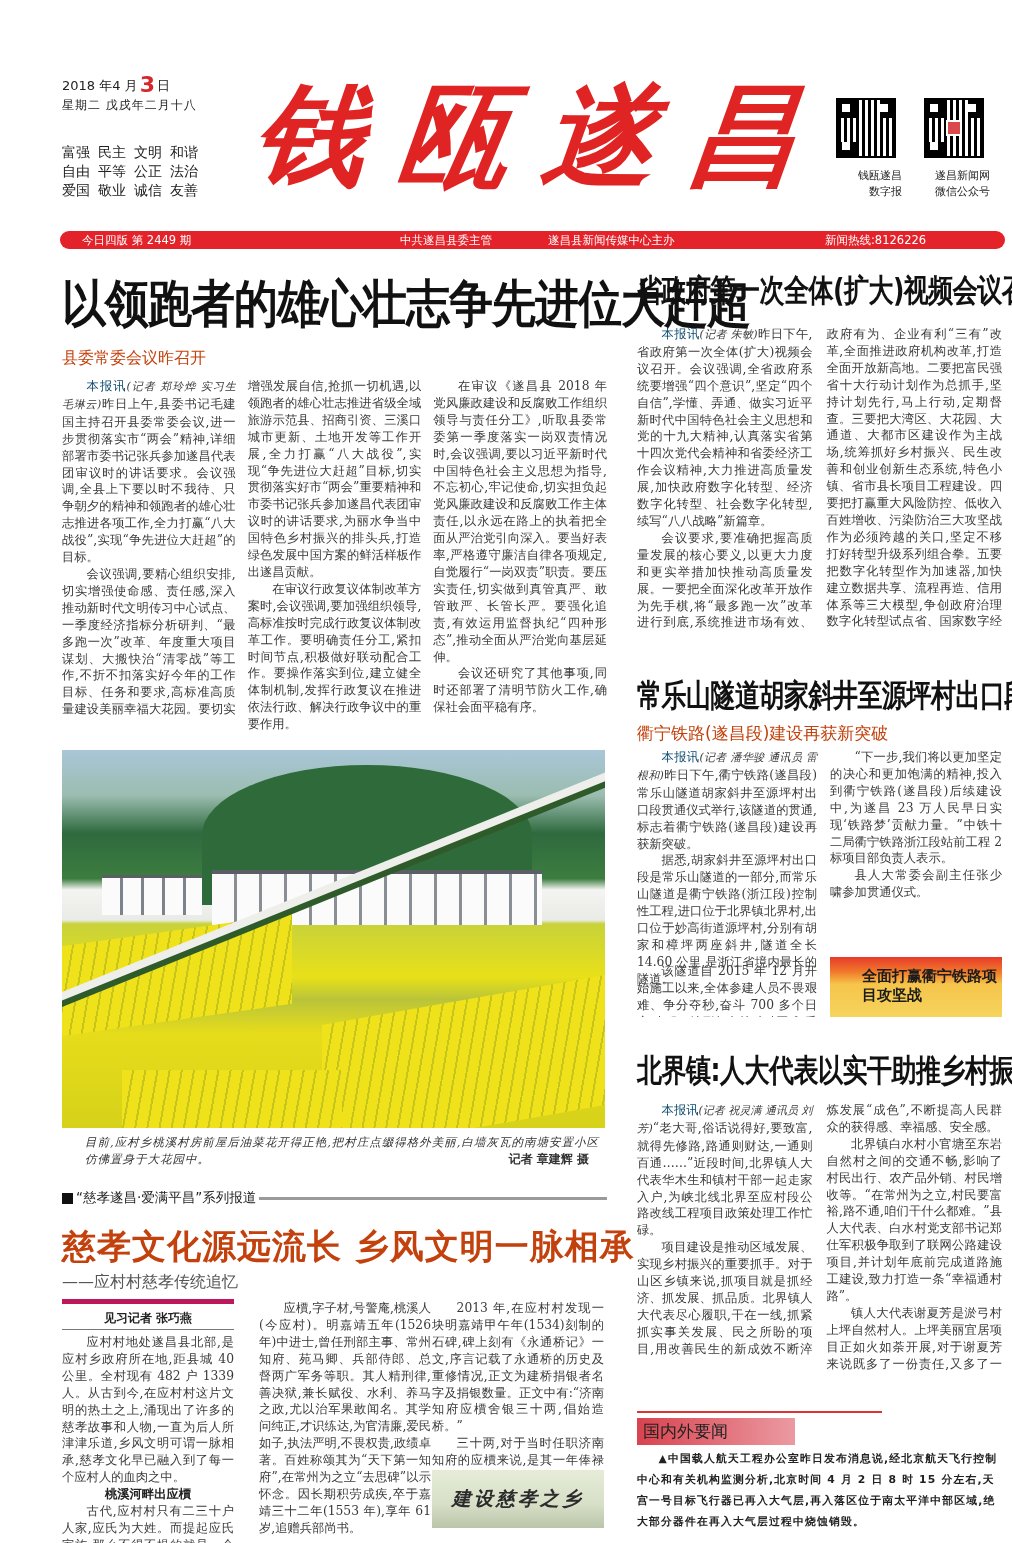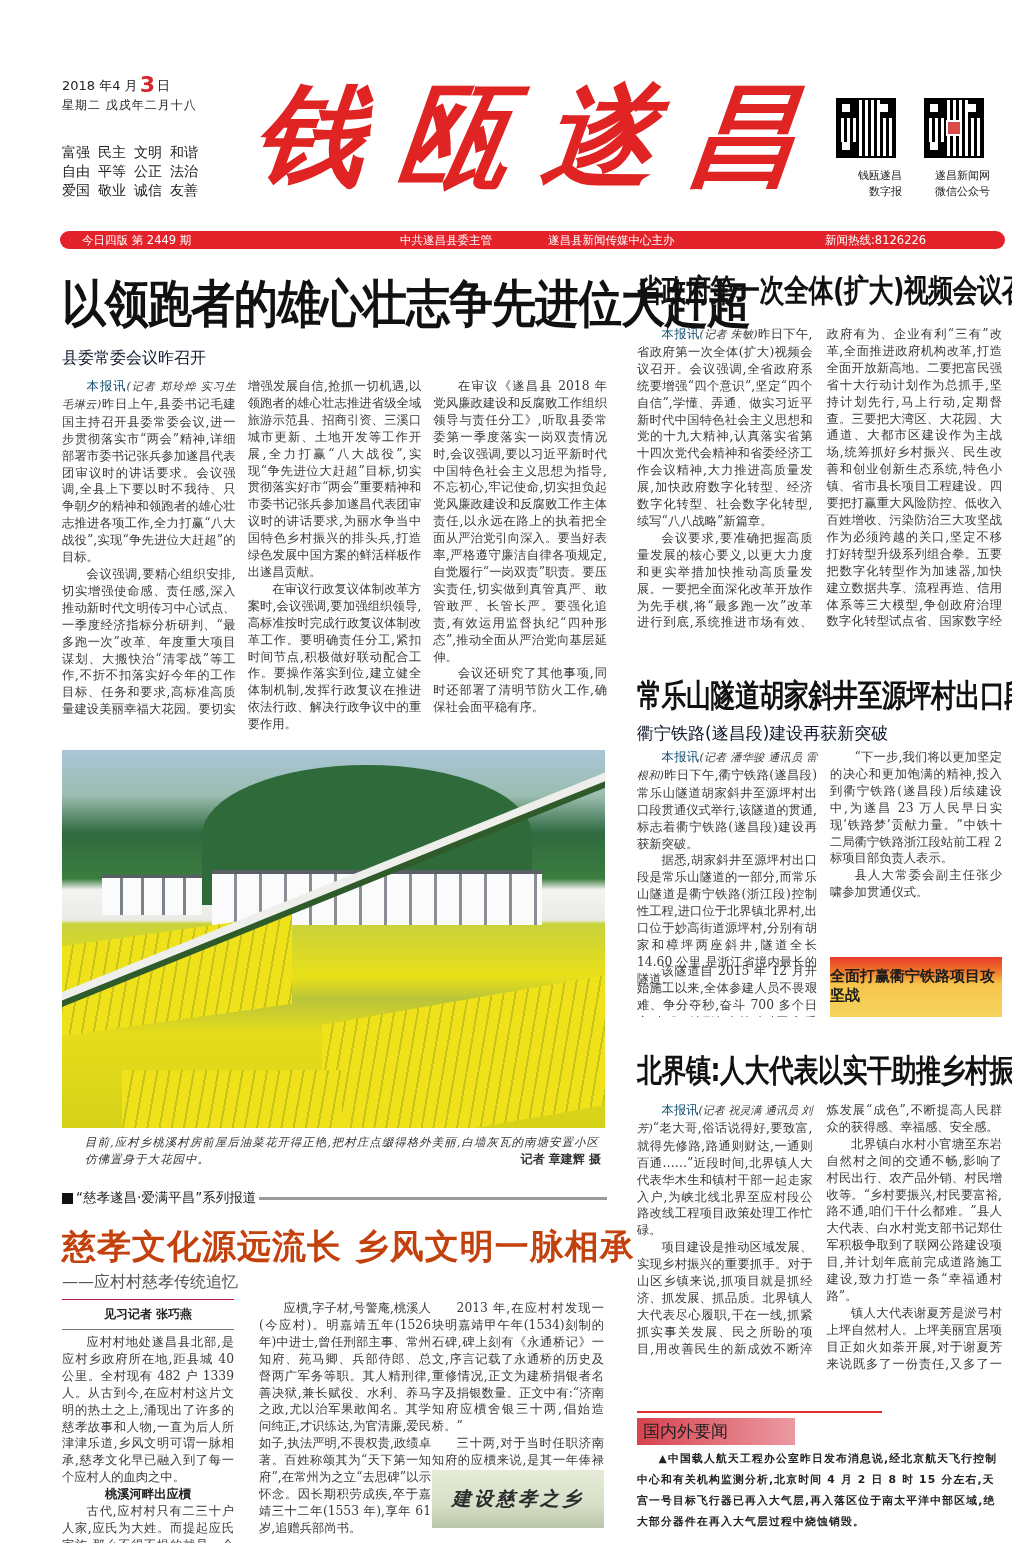--- a/index.html
+++ b/index.html
@@ -28,52 +28,52 @@
       background-blend-mode: normal; position: relative; border: 2px solid #000; }
   .qr::after { content: ""; position: absolute; left: 4px; top: 4px; width: 8px; height: 8px; background: #fff; box-shadow: 38px 0 0 #fff, 0 38px 0 #fff; }
   .qr .center { position: absolute; left: 20px; top: 20px; width: 16px; height: 16px; background: #d94a4a; border: 2px solid #fff; }
 
   
   .strip { left: 60px; top: 231px; width: 945px; height: 18px; background: #e3222a; border-radius: 9px; color: #fff; font-family: "DejaVu Sans", sans-serif; font-size: 11.5px; line-height: 18px; }
   .strip span { position: absolute; top: 0; white-space: nowrap; }
 
   
   .h-main { left: 62px; top: 270px; font-family: "DejaVu Sans", sans-serif; font-weight: bold; font-size: 44px; letter-spacing: -1px; color: #111; white-space: nowrap; transform: scaleY(1.15); transform-origin: top left; }
-  .sub { font-family: "DejaVu Sans", sans-serif; font-size: 16px; color: #0f172a; white-space: nowrap; }
+  .sub { font-family: "DejaVu Sans", sans-serif; font-size: 16px; color: #c2410c; white-space: nowrap; }
   .h-right { font-family: "DejaVu Sans", sans-serif; font-weight: bold; font-size: 25px; color: #111; white-space: nowrap; letter-spacing: -0.5px; transform: scaleY(1.25); transform-origin: top left; }
 
   .col { position: absolute; font-size: 12.3px; line-height: 16.9px; text-align: justify; color: #3a3a3a; }
   .col p { text-indent: 2em; }
   .col .lead { font-family: "DejaVu Sans", sans-serif; font-weight: normal; color: #0c4a6e; }
   .col .by { font-style: italic; font-size: 11px; }
   .col .subhead { text-align: center; font-family: "DejaVu Sans", sans-serif; font-weight: bold; text-indent: 0; color: #222; }
   .col .cont { text-align: right; font-family: "DejaVu Sans", sans-serif; font-weight: bold; text-indent: 0; color: #222; }
 
   
   .photo { left: 62px; top: 750px; width: 543px; height: 378px; overflow: hidden;
     background:
       linear-gradient(to bottom, #a9c6d8 0%, #9bbdb0 12%, #2f6a3f 22%, #3c7d3f 34%, #f4f4f2 37%, #e9ebe6 45%, #c8d23a 46%, #e8e018 60%, #b9c43a 66%, #e6dc1a 75%, #d6d21a 100%); }
   .photo .mtn { position: absolute; left: 140px; top: 15px; width: 330px; height: 140px; background: #2e6a3a; border-radius: 50% 50% 0 0; }
   .photo .houses { position: absolute; left: 150px; top: 120px; width: 330px; height: 55px; background: repeating-linear-gradient(90deg,#fbfbfb 0 22px,#8a8f96 22px 25px); border-top: 4px solid #5a5f66; }
   .photo .houses2 { position: absolute; left: 40px; top: 125px; width: 100px; height: 40px; background: repeating-linear-gradient(90deg,#fbfbfb 0 18px,#7d838a 18px 21px); border-top: 3px solid #5a5f66; }
   .photo .road { position: absolute; left: -20px; top: 250px; width: 640px; height: 8px; background: #eeeeea; transform: rotate(-22deg); transform-origin: left top; box-shadow: 0 6px 0 #2f5a2a; }
   .photo .field { position: absolute; background: repeating-linear-gradient(100deg,#efe21a 0 10px,#c7c41c 10px 12px); }
 
   .caption { left: 62px; top: 1134px; width: 543px; font-size: 11.5px; line-height: 17px; color: #333; font-style: italic; letter-spacing: 1px; }
-  .caption .credit { position: absolute; right: 4px; top: 17px; font-style: normal; font-family: "DejaVu Sans", sans-serif; font-weight: bold; font-size: 12px; letter-spacing: 0; margin-left: 48px; }
+  .caption .credit { position: absolute; right: 16px; top: 17px; font-style: normal; font-family: "DejaVu Sans", sans-serif; font-weight: bold; font-size: 12px; letter-spacing: 0; margin-left: 48px; }
 
   .series { left: 62px; top: 1189px; width: 545px; height: 18px; font-family: "DejaVu Sans", sans-serif; font-size: 13.5px; color: #222; display: flex; align-items: center; }
   .series .sq { width: 11px; height: 11px; background: #111; margin-right: 3px; }
   .series .line { flex: 1; height: 3px; background: #9a9a9a; margin-left: 3px; }
 
   .h-feature { left: 62px; top: 1224px; font-family: "DejaVu Sans", sans-serif; font-weight: bold; font-size: 34px; color: #c2410c; white-space: nowrap; letter-spacing: 1px; }
 
-  .byline-box { left: 62px; top: 1299px; width: 172px; height: 31px; border-top: 1px solid #be185d; border-bottom: 1px solid #777; text-align: center; font-family: "DejaVu Sans", sans-serif; font-weight: bold; font-size: 12px; line-height: 29px; color: #222; }
-
-  .ad-railway { left: 830px; top: 957px; width: 172px; height: 60px; background: linear-gradient(to bottom, #e73a2a 0%, #f07a2a 25%, #f6c44a 45%, #f5d45e 100%); font-family: "DejaVu Sans", sans-serif; font-weight: bold; font-size: 15px; color: #1c1c1c; display: flex; align-items: flex-end; justify-content: center; padding-bottom: 12px; }
+  .byline-box { left: 62px; top: 1299px; width: 172px; height: 31px; border-top: 5px solid #be185d; border-bottom: 1px solid #777; text-align: center; font-family: "DejaVu Sans", sans-serif; font-weight: bold; font-size: 12px; line-height: 29px; color: #222; }
+
+  .ad-railway { left: 830px; top: 957px; width: 172px; height: 60px; background: linear-gradient(to bottom, #e73a2a 0%, #f07a2a 25%, #f6c44a 45%, #f5d45e 100%); font-family: "DejaVu Sans", sans-serif; font-weight: bold; font-size: 15px; color: #1c1c1c; display: flex; align-items: flex-end; justify-content: center; padding-bottom: 12px; padding-left: 32px; }
 
   .ad-filial { left: 432px; top: 1470px; width: 172px; height: 58px; background: linear-gradient(to bottom, #e6ecd8 0%, #d7dfc7 60%, #b9c4a8 100%); display: flex; align-items: center; justify-content: center; font-family: "DejaVu Serif", serif; font-weight: bold; font-style: italic; font-size: 19px; color: #2b2b2b; letter-spacing: 3px; }
 
   .news-bar { left: 637px; top: 1418px; width: 158px; height: 27px; background: linear-gradient(to right, #d8434f, #eb9aa2); font-family: "DejaVu Sans", sans-serif; font-size: 17px; color: #222; line-height: 27px; padding-left: 6px; }
   .news-line { left: 637px; top: 1411px; width: 245px; height: 2px; background: #d33; }
   .news-body { left: 637px; top: 1448px; width: 365px; font-family: "DejaVu Sans", sans-serif; font-size: 10.8px; line-height: 21px; color: #222; letter-spacing: 1.2px; text-indent: 2em; font-weight: bold; }
 </style>
 </head>
 <body>
 
@@ -184,19 +184,19 @@
 <div class="col" style="left:830px; top:749px; width:172px; height:200px; overflow:hidden;">
   <p>“下一步,我们将以更加坚定的决心和更加饱满的精神,投入到衢宁铁路(遂昌段)后续建设中,为遂昌 23 万人民早日实现‘铁路梦’贡献力量。”中铁十二局衢宁铁路浙江段站前工程 2 标项目部负责人表示。</p>
   <p>县人大常委会副主任张少啸参加贯通仪式。</p>
 </div>
 <div class="abs ad-railway">全面打赢衢宁铁路项目攻坚战</div>
 
 <div class="abs h-right" style="left:637px; top:1050px;">北界镇:人大代表以实干助推乡村振兴</div>
 <div class="col" style="left:637px; top:1102px; width:365px; column-count:2; column-gap:14px; height:282px;">
   <p><span class="lead">本报讯</span><span class="by">(记者 祝灵满 通讯员 刘芳)</span><span>“老大哥,俗话说得好,要致富,就得先修路,路通则财达,一通则百通……”近段时间,北界镇人大代表华木生和镇村干部一起走家入户,为峡北线北界至应村段公路改线工程项目政策处理工作忙碌。</span></p>
   <p>项目建设是推动区域发展、实现乡村振兴的重要抓手。对于山区乡镇来说,抓项目就是抓经济、抓发展、抓品质。北界镇人大代表尽心履职,干在一线,抓紧抓实事关发展、民之所盼的项目,用改善民生的新成效不断淬炼发展“成色”,不断提高人民群众的获得感、幸福感、安全感。</p>
-  <p>北界镇白水村小官塘至东岩自然村之间的交通不畅,影响了村民出行、农产品外销、村民增收等。“乡村要振兴,村民要富裕,路不通,咱们干什么都难。”县人大代表、白水村党支部书记郑仕军积极争取到了联网公路建设项目,并计划年底前完成道路施工建设,致力打造一条“幸福通村路”。</p>
+  <p>北界镇白水村小官塘至东岩自然村之间的交通不畅,影响了村民出行、农产品外销、村民增收等。“在常州为之立,村民要富裕,路不通,咱们干什么都难。”县人大代表、白水村党支部书记郑仕军积极争取到了联网公路建设项目,并计划年底前完成道路施工建设,致力打造一条“幸福通村路”。</p>
   <p>镇人大代表谢夏芳是淤弓村上坪自然村人。上坪美丽宜居项目正如火如荼开展,对于谢夏芳来说既多了一份责任,又多了一份期许。“我是村里的一分子,又是人大代表,为美丽乡村建设贡献力量,我责无旁贷。”谢夏芳说,“面对新的形势,我要给自己提出新的要求,在本职工作中持续发力,撸起袖子加油干。”</p>
 </div>
 
 <div class="abs news-line"></div>
 <div class="abs news-bar">国内外要闻</div>
 <div class="abs news-body">▲中国载人航天工程办公室昨日发布消息说,经北京航天飞行控制中心和有关机构监测分析,北京时间 4 月 2 日 8 时 15 分左右,天宫一号目标飞行器已再入大气层,再入落区位于南太平洋中部区域,绝大部分器件在再入大气层过程中烧蚀销毁。</div>
 
 </body></html>

